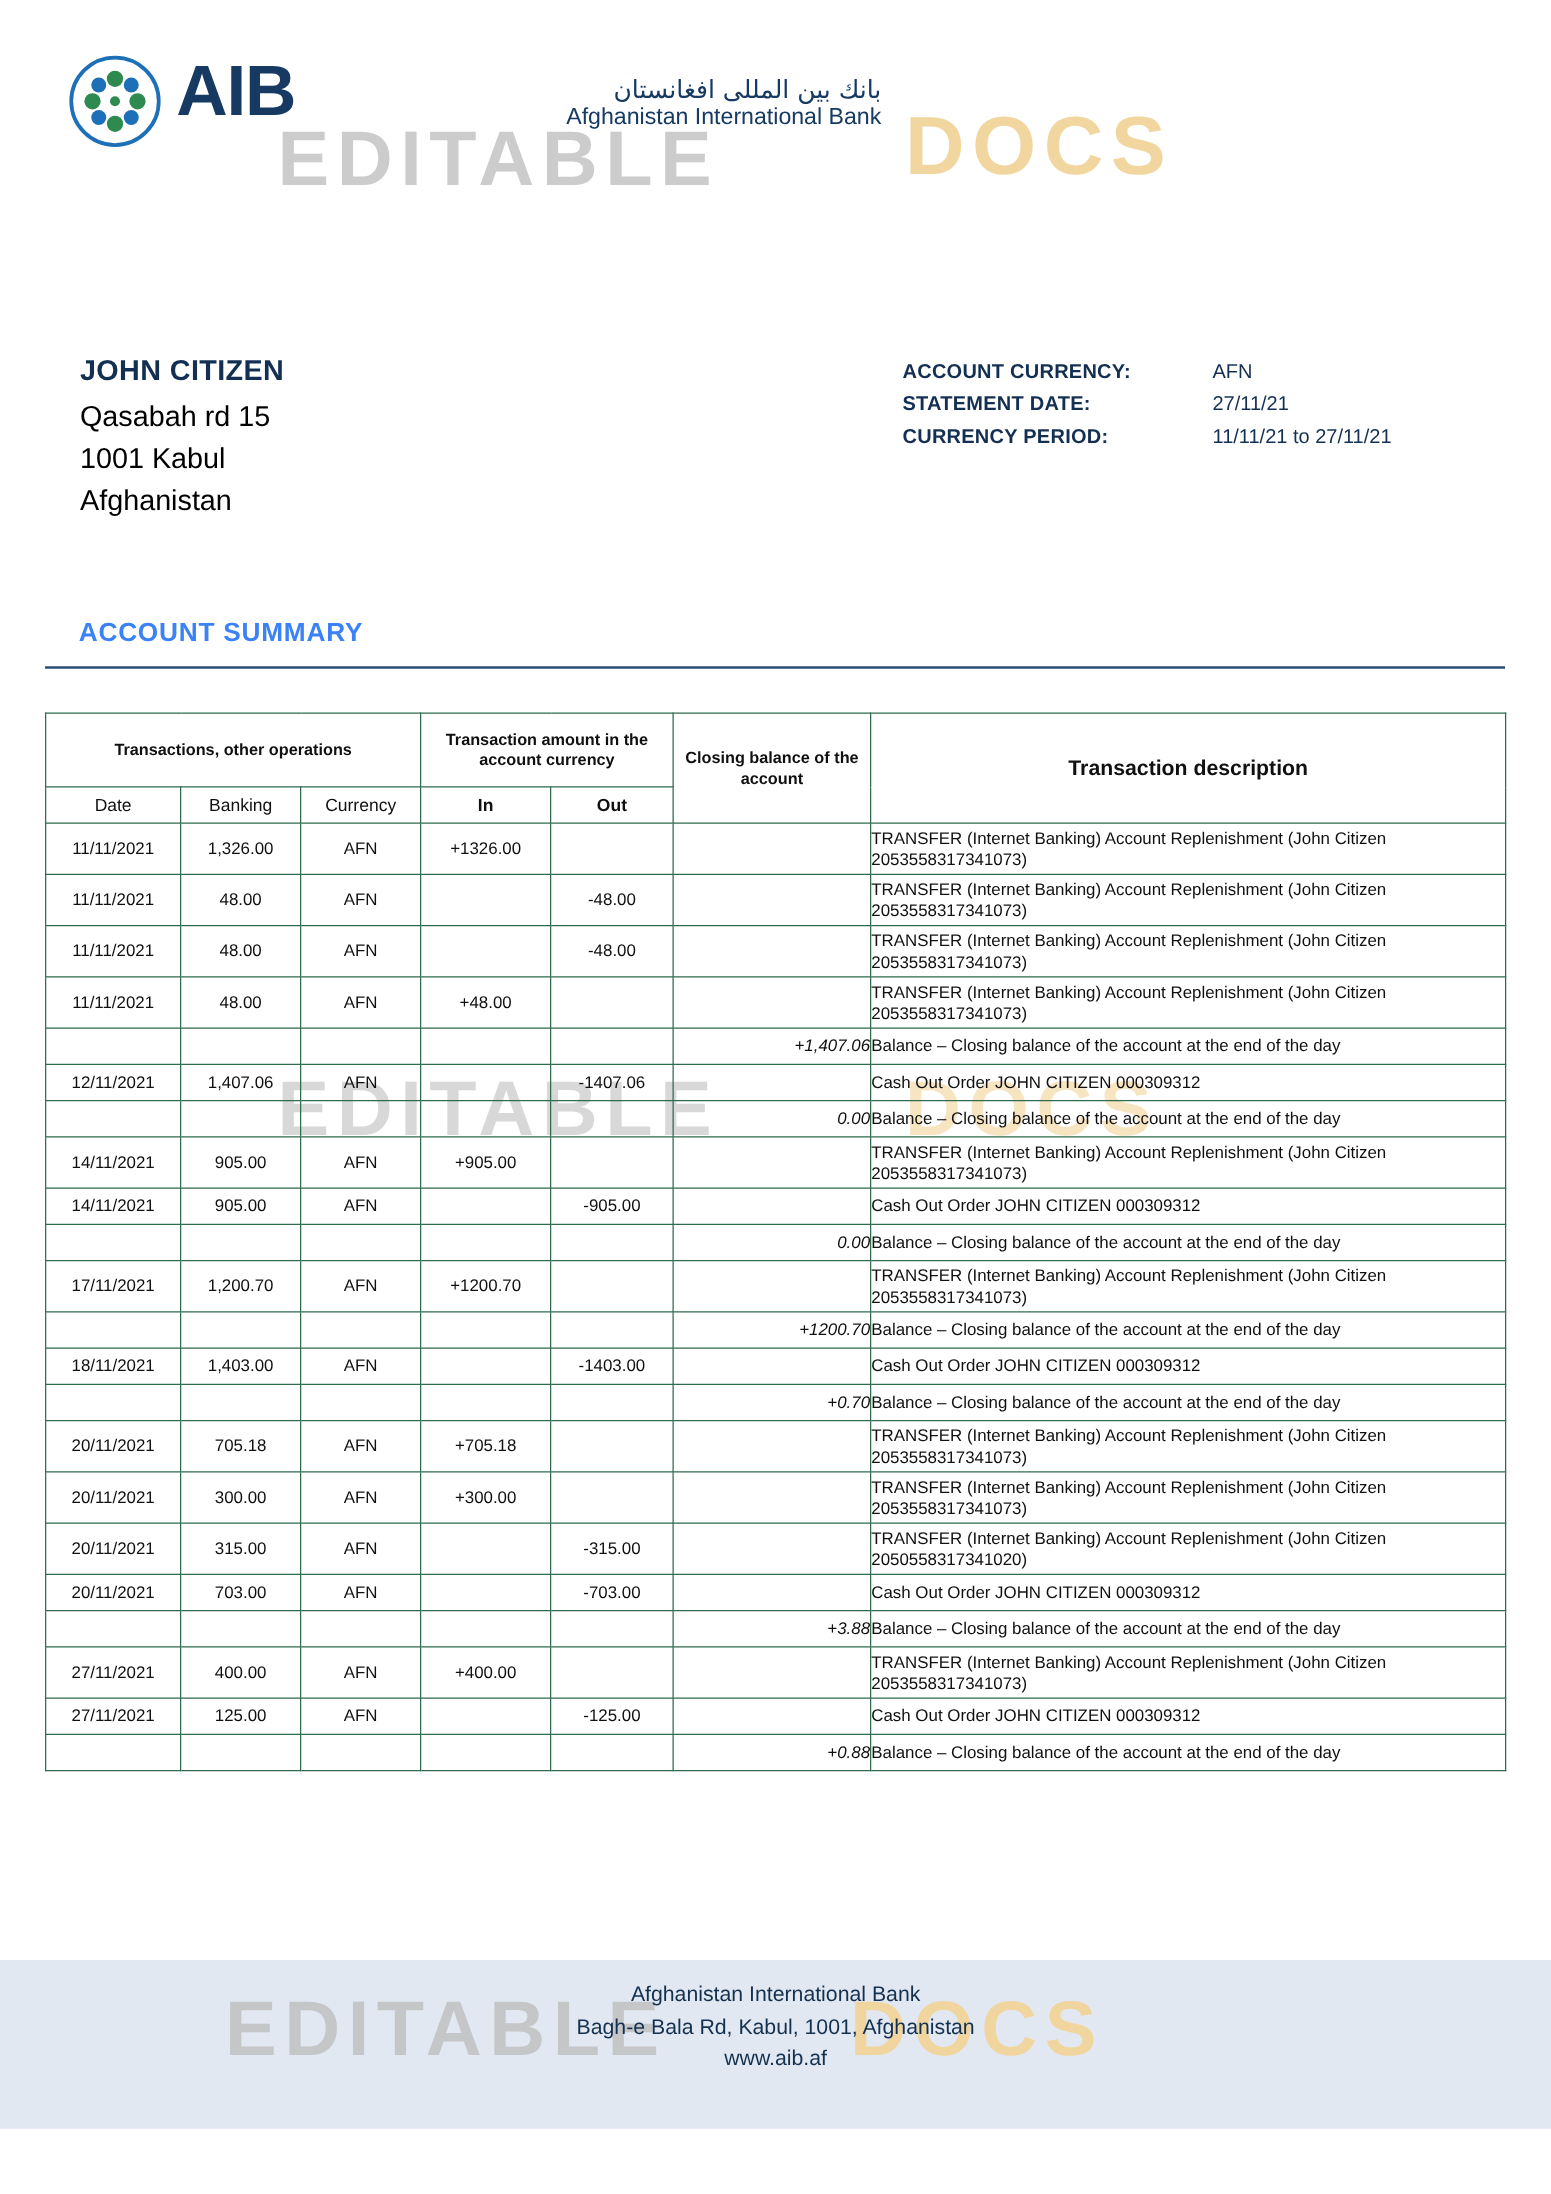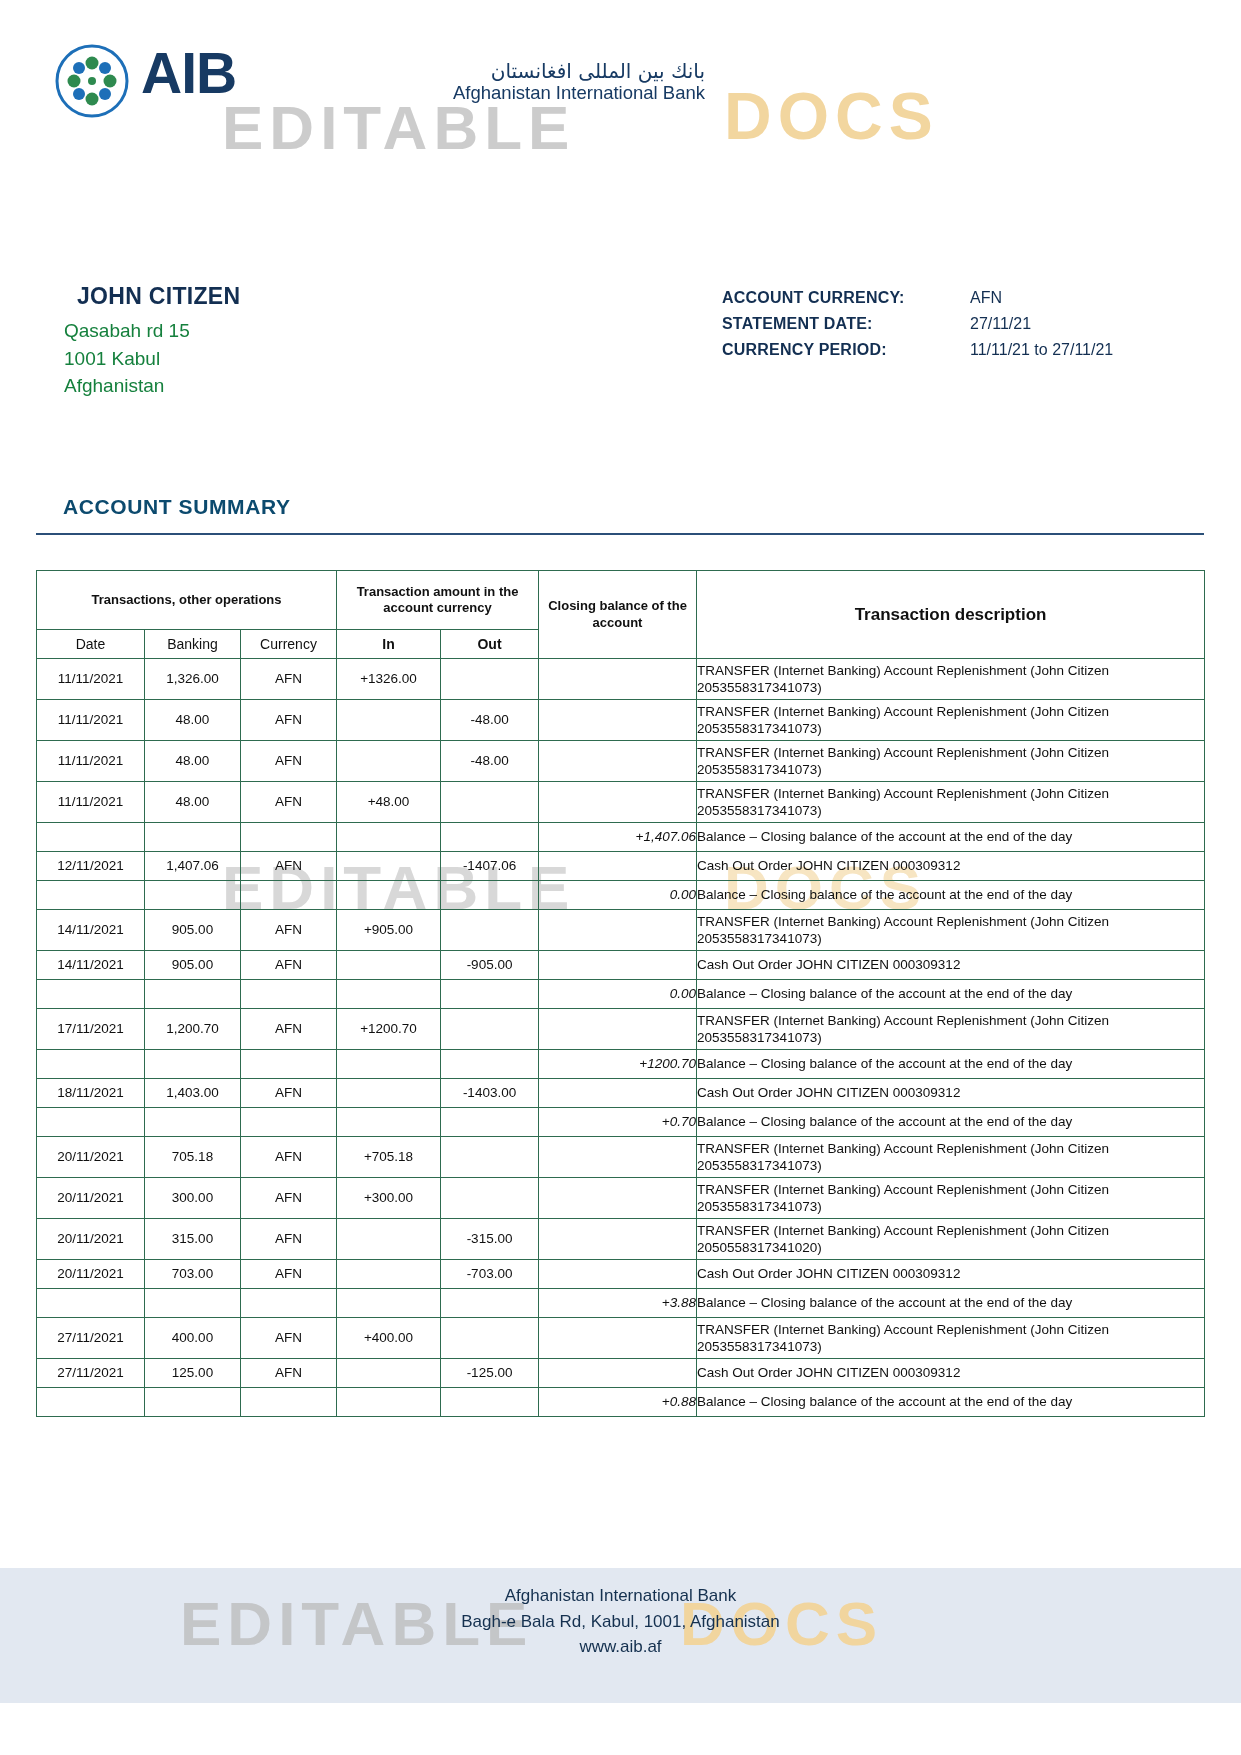--- a/index.html
+++ b/index.html
@@ -94,25 +94,24 @@
     top: 283px;
     left: 64px;
     width: 420px;
   }
   .cust-name {
     font-size: 23px;
     font-weight: bold;
     color: #132f52;
     letter-spacing: .3px;
     margin-bottom: 7px;
-    margin-left: 13px;
   }
   .cust-line {
-    font-size: 19px;
-    color: #15803d;
+    font-size: 23px;
+    color: #000000;
     line-height: 1.45;
   }
 
   .acct-meta {
     position: absolute;
     top: 285px;
     left: 722px;
     width: 460px;
     font-size: 16px;
     color: #132f52;
@@ -129,21 +128,21 @@
   }
   .acct-value { font-weight: normal; }
 
   
   .section-title {
     position: absolute;
     top: 495px;
     left: 63px;
     font-size: 21px;
     font-weight: bold;
-    color: #0c4a6e;
+    color: #3b82f6;
     letter-spacing: .6px;
   }
   .section-rule {
     position: absolute;
     top: 533px;
     left: 36px;
     width: 1168px;
     height: 2px;
     background: #2b4f78;
   }

